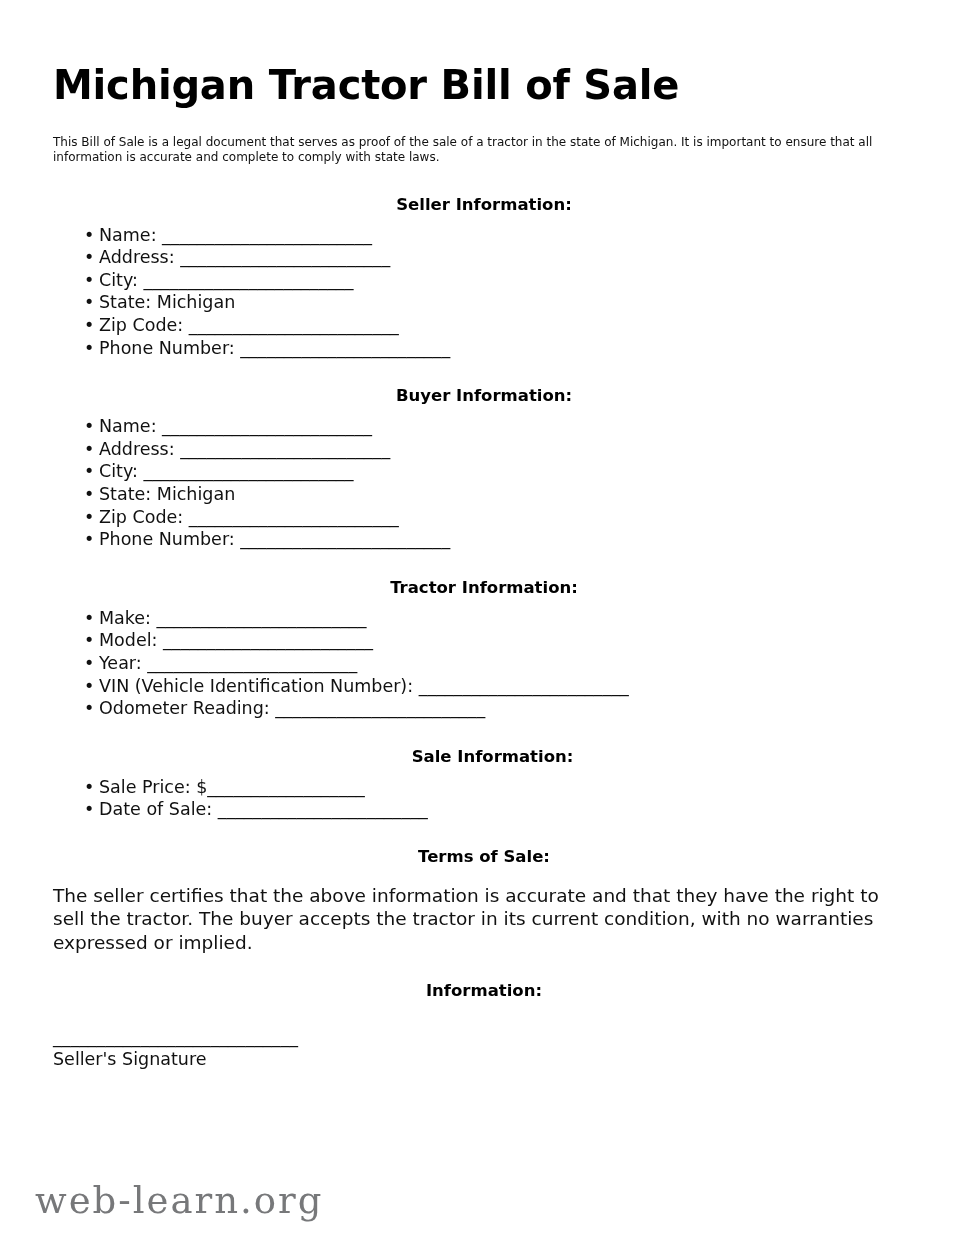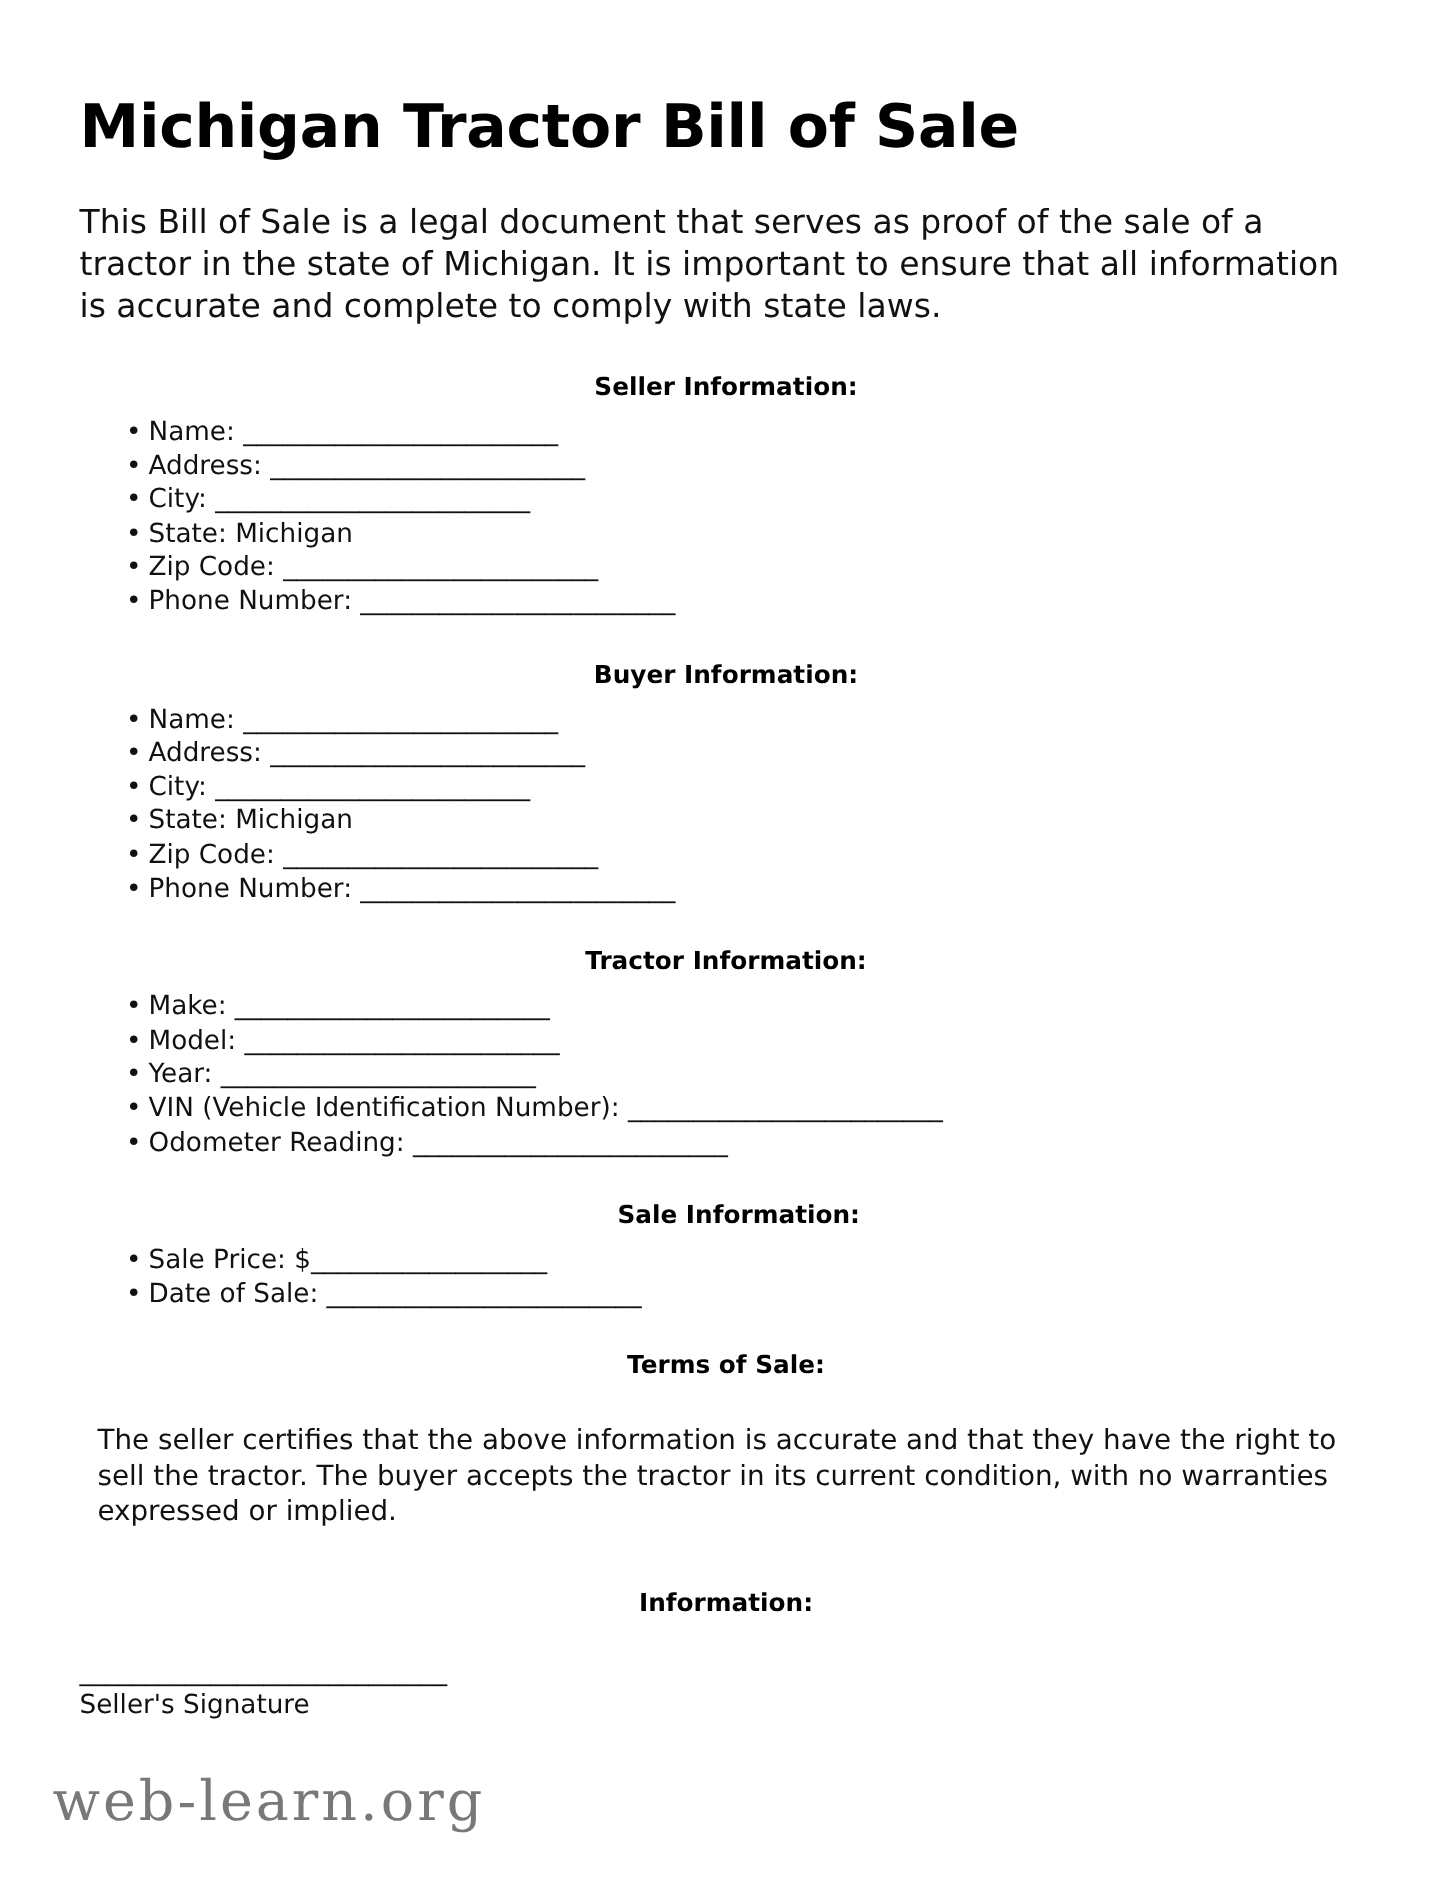--- a/index.html
+++ b/index.html
@@ -26,21 +26,21 @@
   .doc-title {
     font-size: 40px;
     font-weight: bold;
     letter-spacing: -0.2px;
     margin: 0;
     padding-top: 62px;
     line-height: 1.18;
     color: #000;
   }
   .intro {
-    font-size: 22px;
+    font-size: 12px;
     line-height: 1.27;
     margin: 0;
     padding-top: 26px;
     color: #111;
     max-width: 866px;
   }
   .section-heading {
     font-size: 16.5px;
     font-weight: bold;
     margin: 0;
@@ -72,21 +72,21 @@
     position: absolute;
     left: 31px;
     top: 0;
     font-size: 17.5px;
     line-height: 22.6px;
     color: #111;
   }
   .body-para {
     font-size: 18.5px;
     line-height: 1.27;
-    margin: 12px;
+    margin: 0;
     padding-top: 18px;
     color: #111;
     max-width: 860px;
   }
   .sig-block {
     padding-top: 27px;
   }
   .sig-rule {
     font-size: 17.5px;
     line-height: 20px;

